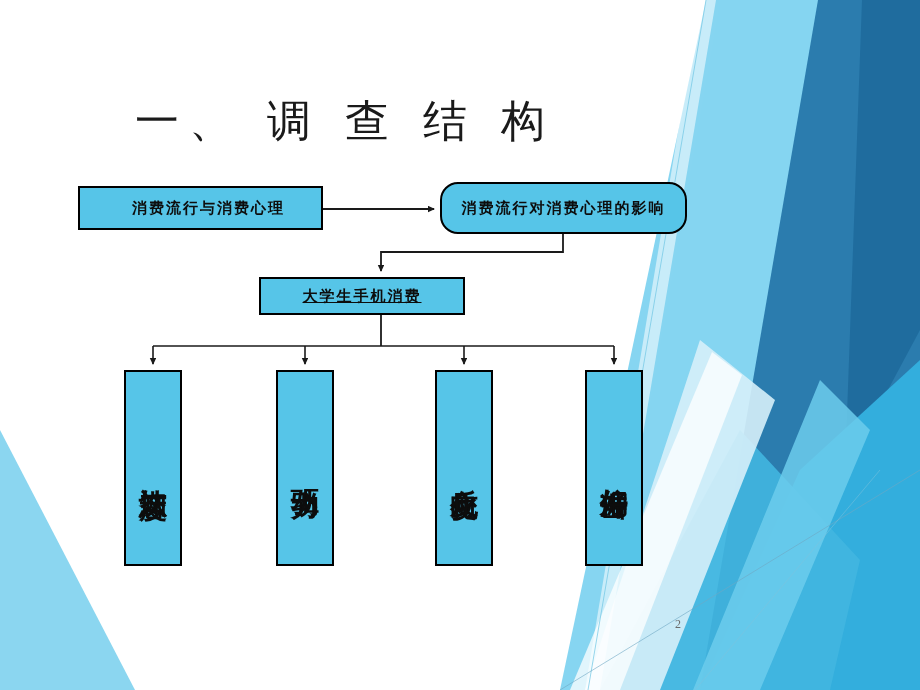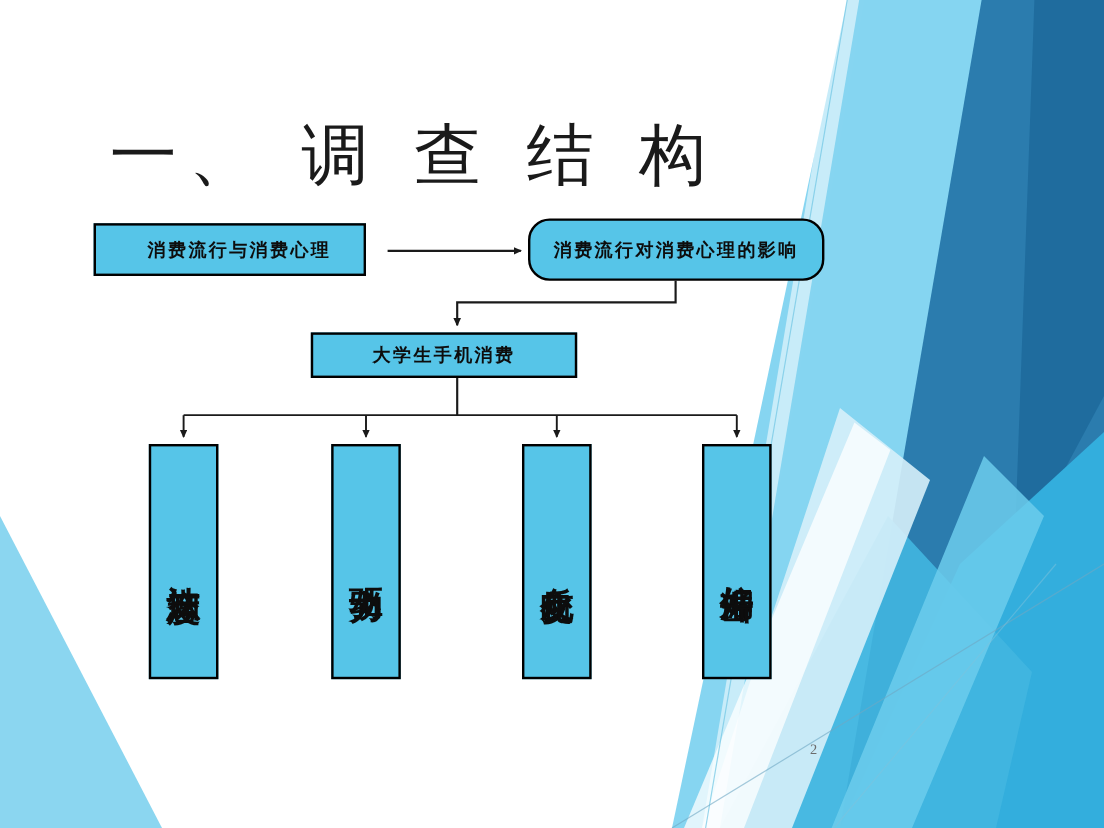--- a/index.html
+++ b/index.html
@@ -24,21 +24,21 @@
     pointer-events: none;
   }
 
   
   #slide-title {
     position: absolute;
     left: 0;
     top: 92px;
     width: 690px;
     text-align: center;
-    font-size: 56px;
+    font-size: 44px;
     letter-spacing: 10px;
     color: #1a1a1a;
     font-family: "DejaVu Serif", "Liberation Serif", serif;
     font-weight: 400;
     white-space: nowrap;
   }
 
   
   #flowchart {
     position: absolute;
@@ -70,23 +70,23 @@
     writing-mode: vertical-rl;
     text-orientation: upright;
   }
   .node.v .vtext {
     writing-mode: vertical-rl;
     text-orientation: upright;
     display: block;
   }
 
   
-  #node-trend-psych   { left: 78px;  top: 186px; width: 227px; height: 44px; padding-left: 16px; }
+  #node-trend-psych   { left: 78px;  top: 186px; width: 245px; height: 44px; padding-left: 16px; }
   #node-trend-effect  { left: 440px; top: 182px; width: 247px; height: 52px; border-radius: 18px; }
-  #node-student-phone { left: 259px; top: 277px; width: 222px; height: 38px; }
+  #node-student-phone { left: 259px; top: 277px; width: 206px; height: 38px; text-decoration: underline; }
 
   #node-cognition { left: 124px; top: 370px; width: 58px;  height: 196px; }
   #node-drive     { left: 276px; top: 370px; width: 58px;  height: 196px; }
   #node-reverse   { left: 435px; top: 370px; width: 58px;  height: 196px; }
   #node-preference{ left: 585px; top: 370px; width: 58px;  height: 196px; }
 
   
   #page-number {
     position: absolute;
     left: 675px;

